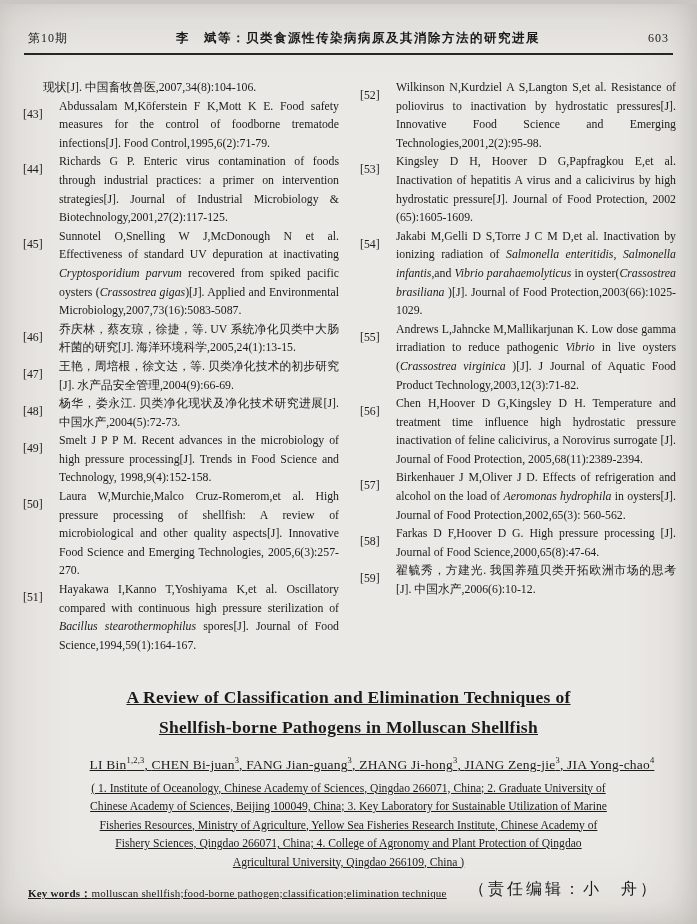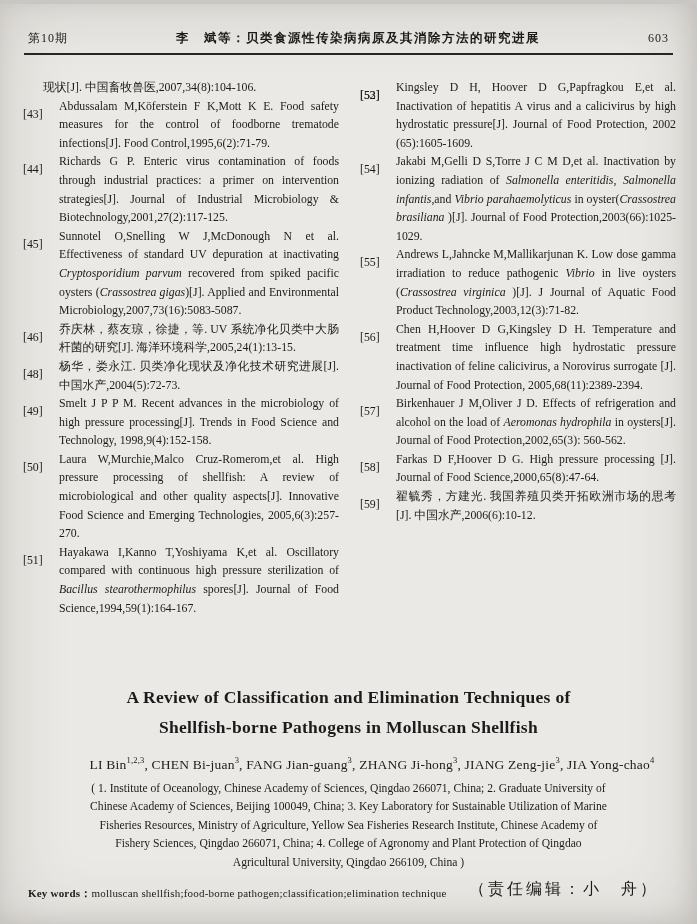--- a/index.html
+++ b/index.html
@@ -31,21 +31,21 @@
   }
   .col{
     flex:1;min-width:0;
     font-size:11.8px;line-height:18.6px;
     text-align:justify;
   }
   .ref{position:relative;padding-left:38px;}
   .ref-num{position:absolute;left:2px;top:8px;}
   .ref.cont{padding-left:22px;}
   
-  .article{margin-top:20px;text-align:center;}
+  .article{margin-top:20px;text-align:center;text-decoration:underline;}
   .title{font-size:17.5px;font-weight:bold;line-height:29.5px;letter-spacing:0.3px;}
   .authors{margin-top:13px;font-size:13.5px;letter-spacing:0.2px;padding-left:47px;}
   .authors sup{font-size:8.5px;}
   .affiliations{margin-top:7px;font-size:11.6px;line-height:18.5px;}
   .keywords{margin:14px 28px 0 28px;text-align:left;font-size:11px;letter-spacing:0.2px;}
   .kw-label,.kw-sep{font-weight:bold;}
   
   .editor-note{
     position:absolute;right:38px;bottom:28px;
     font-size:16px;letter-spacing:3px;
@@ -64,27 +64,28 @@
 
   <div class="rule"></div>
 
   <div class="columns">
     <div class="col" id="refs-left">
         <div class="ref cont"><span><span>现状[J]. 中国畜牧兽医,2007,34(8):104-106.</span></span></div>
         <div class="ref"><span class="ref-num">[43]</span><span><span>Abdussalam M,Köferstein F K,Mott K E. Food safety measures for the control of foodborne trematode infections[J]. Food Control,1995,6(2):71-79.</span></span></div>
         <div class="ref"><span class="ref-num">[44]</span><span><span>Richards G P. Enteric virus contamination of foods through industrial practices: a primer on intervention strategies[J]. Journal of Industrial Microbiology &amp; Biotechnology,2001,27(2):117-125.</span></span></div>
         <div class="ref"><span class="ref-num">[45]</span><span><span>Sunnotel O,Snelling W J,McDonough N et al. Effectiveness of standard UV depuration at inactivating </span><i>Cryptosporidium parvum</i><span> recovered from spiked pacific oysters (</span><i>Crassostrea gigas</i><span>)[J]. Applied and Environmental Microbiology,2007,73(16):5083-5087.</span></span></div>
         <div class="ref"><span class="ref-num">[46]</span><span><span>乔庆林，蔡友琼，徐捷，等. UV 系统净化贝类中大肠杆菌的研究[J]. 海洋环境科学,2005,24(1):13-15.</span></span></div>
+        <div class="ref"><span class="ref-num">[47]</span><span><span>王艳，周培根，徐文达，等. 贝类净化技术的初步研究[J]. 水产品安全管理,2004(9):66-69.</span></span></div>
         <div class="ref"><span class="ref-num">[48]</span><span><span>杨华，娄永江. 贝类净化现状及净化技术研究进展[J]. 中国水产,2004(5):72-73.</span></span></div>
         <div class="ref"><span class="ref-num">[49]</span><span><span>Smelt J P P M. Recent advances in the microbiology of high pressure processing[J]. Trends in Food Science and Technology, 1998,9(4):152-158.</span></span></div>
         <div class="ref"><span class="ref-num">[50]</span><span><span>Laura W,Murchie,Malco Cruz-Romerom,et al. High pressure processing of shellfish: A review of microbiological and other quality aspects[J]. Innovative Food Science and Emerging Technologies, 2005,6(3):257-270.</span></span></div>
         <div class="ref"><span class="ref-num">[51]</span><span><span>Hayakawa I,Kanno T,Yoshiyama K,et al. Oscillatory compared with continuous high pressure sterilization of </span><i>Bacillus stearothermophilus</i><span> spores[J]. Journal of Food Science,1994,59(1):164-167.</span></span></div>
       </div>
     <div class="col" id="refs-right">
-        <div class="ref"><span class="ref-num">[52]</span></div>
+        <div class="ref"><span class="ref-num">[52]</span><span><span>Wilkinson N,Kurdziel A S,Langton S,et al. Resistance of poliovirus to inactivation by hydrostatic pressures[J]. Innovative Food Science and Emerging Technologies,2001,2(2):95-98.</span></span></div>
         <div class="ref"><span class="ref-num">[53]</span><span><span>Kingsley D H, Hoover D G,Papfragkou E,et al. Inactivation of hepatitis A virus and a calicivirus by high hydrostatic pressure[J]. Journal of Food Protection, 2002 (65):1605-1609.</span></span></div>
         <div class="ref"><span class="ref-num">[54]</span><span><span>Jakabi M,Gelli D S,Torre J C M D,et al. Inactivation by ionizing radiation of </span><i>Salmonella enteritidis</i><span>, </span><i>Salmonella infantis</i><span>,and </span><i>Vibrio parahaemolyticus</i><span> in oyster(</span><i>Crassostrea brasiliana</i><span> )[J]. Journal of Food Protection,2003(66):1025-1029.</span></span></div>
         <div class="ref"><span class="ref-num">[55]</span><span><span>Andrews L,Jahncke M,Mallikarjunan K. Low dose gamma irradiation to reduce pathogenic </span><i>Vibrio</i><span> in live oysters (</span><i>Crassostrea virginica</i><span> )[J]. J Journal of Aquatic Food Product Technology,2003,12(3):71-82.</span></span></div>
         <div class="ref"><span class="ref-num">[56]</span><span><span>Chen H,Hoover D G,Kingsley D H. Temperature and treatment time influence high hydrostatic pressure inactivation of feline calicivirus, a Norovirus surrogate [J]. Journal of Food Protection, 2005,68(11):2389-2394.</span></span></div>
         <div class="ref"><span class="ref-num">[57]</span><span><span>Birkenhauer J M,Oliver J D. Effects of refrigeration and alcohol on the load of </span><i>Aeromonas hydrophila</i><span> in oysters[J]. Journal of Food Protection,2002,65(3): 560-562.</span></span></div>
         <div class="ref"><span class="ref-num">[58]</span><span><span>Farkas D F,Hoover D G. High pressure processing [J]. Journal of Food Science,2000,65(8):47-64.</span></span></div>
         <div class="ref"><span class="ref-num">[59]</span><span><span>翟毓秀，方建光. 我国养殖贝类开拓欧洲市场的思考[J]. 中国水产,2006(6):10-12.</span></span></div>
       </div>
   </div>
 

